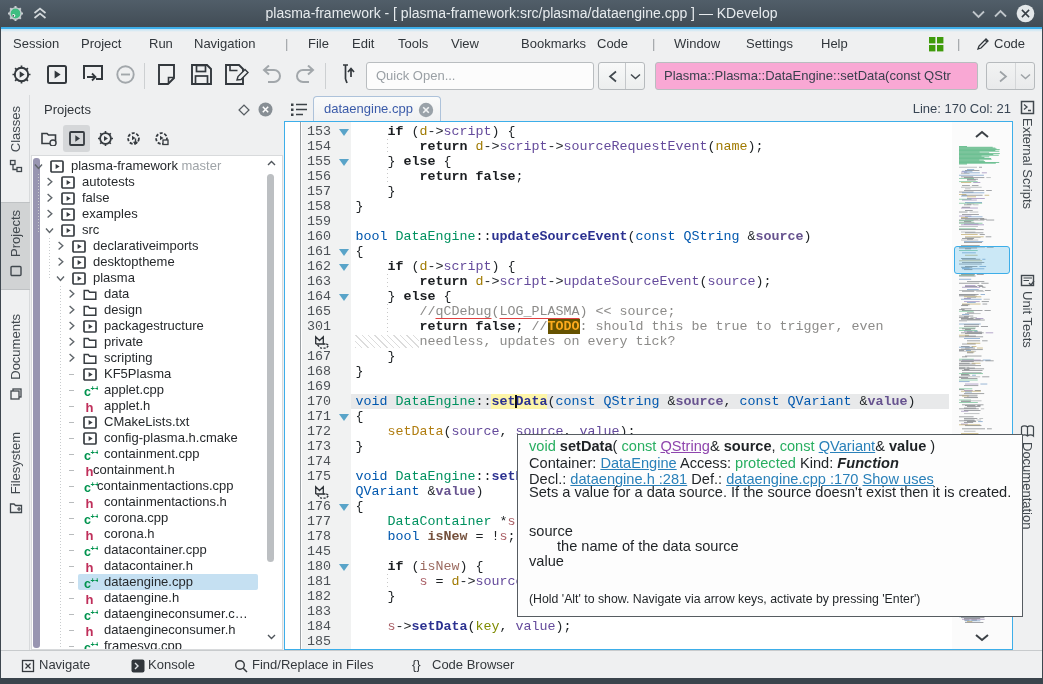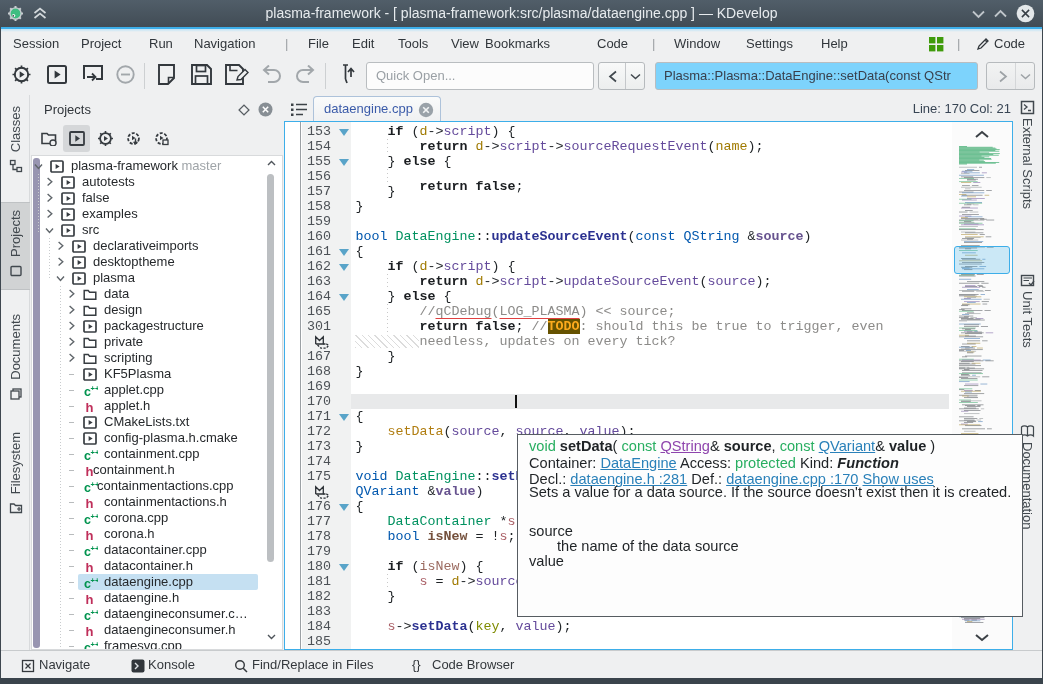--- a/index.html
+++ b/index.html
@@ -13,21 +13,21 @@
 #blueline{position:absolute;left:1px;top:27px;width:1041px;height:2px;background:#3daee9}
 #blueglow{position:absolute;left:1px;top:29px;width:1041px;height:3px;background:linear-gradient(#bde3f7,#eff0f1)}
 
 #menubar{position:absolute;left:1px;top:32px;width:1041px;height:25px;font-size:13px;color:#31363b}
 #menubar span.mi{position:absolute;top:4px}
 
 #toolbar{position:absolute;left:1px;top:57px;width:1041px;height:38px}
 .tbsep{position:absolute;top:6px;width:1px;height:24px;background:#cdd0d2}
 .qopen{position:absolute;left:366px;top:62px;width:228px;height:28px;background:#fcfcfc;border:1px solid #b9bdc0;border-radius:3px;color:#9aa0a5;font-size:13px;line-height:26px;padding-left:9px}
 .navbtn{position:absolute;top:62px;height:28px;background:linear-gradient(#f8f9f9,#eceeee);border:1px solid #b6babd;border-radius:3px;color:#41484e;font-size:13px}
-.navcombo{position:absolute;left:655px;top:62px;width:323px;height:28px;background:#7dd3fc;border:1px solid #b9bdc0;border-radius:3px;font-size:13px;color:#39404d;line-height:26px;padding-left:8px;overflow:hidden;white-space:nowrap}
+.navcombo{position:absolute;left:655px;top:62px;width:323px;height:28px;background:#f9a8d4;border:1px solid #b9bdc0;border-radius:3px;font-size:13px;color:#39404d;line-height:26px;padding-left:8px;overflow:hidden;white-space:nowrap}
 
 #ltabs{position:absolute;left:1px;top:95px;width:29px;height:555px;border-right:1px solid #d8dadc;background:#eff0f1}
 .vtab{position:absolute;left:0;width:29px;color:#41484e;font-size:13px}
 .vtabL span{writing-mode:vertical-rl;transform:rotate(180deg)}
 .vtabR span{writing-mode:vertical-rl}
 .vtabsel{background:#d1d3d4;border-top:1px solid #bfc2c4;border-bottom:1px solid #bfc2c4}
 
 #ppanel{position:absolute;left:30px;top:95px;width:254px;height:555px;background:#eff0f1}
 #phead{position:absolute;left:0;top:0;width:100%;height:30px;font-size:13px;color:#31363b}
 #ptree{position:absolute;left:1px;top:60px;width:252px;height:495px;background:#fff;border:1px solid #d8dadc;overflow:hidden}
@@ -119,21 +119,21 @@
 <div id="menubar">
  <span class="mi" style="left:12px">Session</span>
  <span class="mi" style="left:80px">Project</span>
  <span class="mi" style="left:148px">Run</span>
  <span class="mi" style="left:193px">Navigation</span>
  <span class="mi" style="left:284px;color:#9ba0a4">|</span>
  <span class="mi" style="left:307px">File</span>
  <span class="mi" style="left:351px">Edit</span>
  <span class="mi" style="left:397px">Tools</span>
  <span class="mi" style="left:450px">View</span>
- <span class="mi" style="left:484px">Bookmarks</span>
+ <span class="mi" style="left:520px">Bookmarks</span>
  <span class="mi" style="left:596px">Code</span>
  <span class="mi" style="left:651px;color:#9ba0a4">|</span>
  <span class="mi" style="left:673px">Window</span>
  <span class="mi" style="left:745px">Settings</span>
  <span class="mi" style="left:820px">Help</span>
  <svg class="abs" style="left:928px;top:5px" width="15" height="15" viewBox="0 0 15 15">
       <rect x="0" y="0" width="6.4" height="6.4" fill="#3f9b0b"></rect>
       <rect x="8" y="0" width="6.4" height="6.4" fill="#3f9b0b"></rect>
       <rect x="0" y="8" width="6.4" height="6.4" fill="#3f9b0b"></rect>
       <rect x="8" y="8" width="6.4" height="6.4" fill="#3f9b0b"></rect>
@@ -600,55 +600,56 @@
 <div class="num" style="top:332px">174</div>
 <div class="num" style="top:347px">175</div>
 <svg class="wrapm" style="top:363px" width="17" height="15" viewBox="0 0 17 15">
         <path d="M1.7 9 V1.7 L5.5 5.5 L9.3 1.7 V9 H1.7" fill="none" stroke="#2b3035" stroke-width="1.3"></path>
         <path d="M9.3 9 H13.2 M3.5 10 L7 13.2 H12 L14.8 10.4 L12.2 8.8" fill="none" stroke="#2b3035" stroke-width="1.3" stroke-dasharray="2.2 1.4"></path>
       </svg>
 <div class="num" style="top:377px">176</div>
 <div class="fold" style="top:382px"></div>
 <div class="num" style="top:392px">177</div>
 <div class="num" style="top:407px">178</div>
-<div class="num" style="top:422px">179</div>
+<div class="num" style="top:422px">145</div>
 <div class="num" style="top:437px">180</div>
 <div class="fold" style="top:442px"></div>
 <div class="num" style="top:452px">181</div>
 <div class="num" style="top:467px">182</div>
 <div class="num" style="top:482px">183</div>
 <div class="num" style="top:497px">184</div>
 <div class="num" style="top:512px">185</div>
  </div>
  <div id="codearea" style="position:absolute;left:0;top:0;width:667px;height:527px">
  <div class="ig" style="top:17px"></div>
 <div class="ig" style="top:47px"></div>
 <div class="ig" style="top:152px"></div>
 <div class="ig" style="top:182px"></div>
 <div class="ig" style="top:197px"></div>
 <div class="ig" style="top:452px"></div>
  <div id="wraphatch"></div>
  <div class="cl" style="top:2px">    <span class="k">if</span> (<span class="d">d</span>-&gt;<span class="p">script</span>) {</div>
 <div class="cl" style="top:17px">        <span class="k">return</span> <span class="d">d</span>-&gt;<span class="p">script</span>-&gt;<span class="p">sourceRequestEvent</span>(<span class="d">name</span>);</div>
 <div class="cl" style="top:32px">    } <span class="k">else</span> {</div>
-<div class="cl" style="top:57px">        <span class="k">return</span> <span class="k">false</span>;</div>
+<div class="cl" style="top:47px">        <span class="k">return</span> <span class="k">false</span>;</div>
 <div class="cl" style="top:62px">    }</div>
 <div class="cl" style="top:77px">}</div>
 <div class="cl" style="top:92px"></div>
 <div class="cl" style="top:107px"><span class="t">bool</span> <span class="c">DataEngine</span>::<span class="f">updateSourceEvent</span>(<span class="t">const</span> <span class="t">QString</span> &amp;<span class="pb">source</span>)</div>
 <div class="cl" style="top:122px">{</div>
 <div class="cl" style="top:137px">    <span class="k">if</span> (<span class="d">d</span>-&gt;<span class="p">script</span>) {</div>
 <div class="cl" style="top:152px">        <span class="k">return</span> <span class="d">d</span>-&gt;<span class="p">script</span>-&gt;<span class="p">updateSourceEvent</span>(<span class="p">source</span>);</div>
 <div class="cl" style="top:167px">    } <span class="k">else</span> {</div>
 <div class="cl" style="top:182px">        <span class="g">//</span><span class="gu">qCDebug</span><span class="g">(</span><span class="gu">LOG_PLASMA</span><span class="g">) &lt;&lt; source;</span></div>
 <div class="cl" style="top:197px">        <span class="k">return</span> <span class="k">false</span>; <span class="g">//</span><span class="todo">TODO</span><span class="g">: should this be true to trigger, even</span></div>
 <div class="cl" style="top:212px">        <span class="g">needless, updates on every tick?</span></div>
 <div class="cl" style="top:227px">    }</div>
 <div class="cl" style="top:242px">}</div>
 <div class="cl" style="top:257px"></div>
+<div class="cl" style="top:272px"><span class="t">void</span> <span class="c">DataEngine</span>::<span class="hl f">setData</span>(<span class="t">const</span> <span class="t">QString</span> &amp;<span class="pb">source</span>, <span class="t">const</span> <span class="t">QVariant</span> &amp;<span class="pb">value</span>)</div>
 <div class="cl" style="top:287px">{</div>
 <div class="cl" style="top:302px">    <span class="o">setData</span>(<span class="p">source</span>, <span class="p">source</span>, <span class="p">value</span>);</div>
 <div class="cl" style="top:317px">}</div>
 <div class="cl" style="top:332px"></div>
 <div class="cl" style="top:347px"><span class="t">void</span> <span class="c">DataEngine</span>::<span class="f">setData</span>(<span class="t">const</span> <span class="t">QString</span> &amp;<span class="pb">source</span>, <span class="t">const</span> <span class="t">QString</span> &amp;<span class="pb">key</span>, <span class="t">const</span></div>
 <div class="cl" style="top:362px"><span class="t">QVariant</span> &amp;<span class="pb">value</span>)</div>
 <div class="cl" style="top:377px">{</div>
 <div class="cl" style="top:392px">    <span class="c">DataContainer</span> *<span class="s">s</span> = <span class="d">d</span>-&gt;<span class="p">source</span>(<span class="p">source</span>);</div>
 <div class="cl" style="top:407px">    <span class="t">bool</span> <span class="e">isNew</span> = !<span class="s">s</span>;</div>
 <div class="cl" style="top:422px"></div>
@@ -1153,20 +1154,21 @@
   <span>Documentation</span></div>
 </div>
 <div id="tooltip">
  <div class="ln" style="top:3px"><span class="grn">void</span> <b>setData</b>( <span class="grn">const</span> <a class="lkp">QString</a>&amp; <b>source</b>, <span class="grn">const</span> <a class="lkb">QVariant</a>&amp; <b>value</b> )</div>
  <div class="ln" style="top:19.5px">Container: <a class="lkb">DataEngine</a> Access: <span class="grn">protected</span> Kind: <b><i>Function</i></b></div>
  <div class="ln" style="top:36px">Decl.: <a class="lkb">dataengine.h :281</a> Def.: <a class="lkb">dataengine.cpp :170</a> <a class="lkb">Show uses</a></div>
  <div class="ln" style="top:49px">Sets a value for a data source. If the source doesn't exist then it is created.</div>
  <div class="ln" style="top:88px">source</div>
  <div class="ln" style="top:103px;left:39px">the name of the data source</div>
  <div class="ln" style="top:118px">value</div>
+ <div class="ln" style="top:157px;font-size:12.3px">(Hold 'Alt' to show. Navigate via arrow keys, activate by pressing 'Enter')</div>
 </div>
 <div id="bottombar">
  <svg class="bi" style="left:20px;top:8px" width="14" height="14" viewBox="0 0 14 14">
       <rect x="1.5" y="1.5" width="11" height="11" fill="none" stroke="#34383c" stroke-width="1.3"></rect>
       <path d="M4.5 4.5 L9.5 9.5 M9.5 4.5 L4.5 9.5" stroke="#34383c" stroke-width="1.2"></path>
     </svg>
  <span class="bi" style="left:38px">Navigate</span>
  <svg class="bi" style="left:130px;top:8px" width="14" height="14" viewBox="0 0 14 14">
       <rect x="0.5" y="0.5" width="13" height="13" rx="2" fill="#31363b"></rect>
       <path d="M4 4 L7 7 L4 10" fill="none" stroke="#dfe3e6" stroke-width="1.4"></path>

